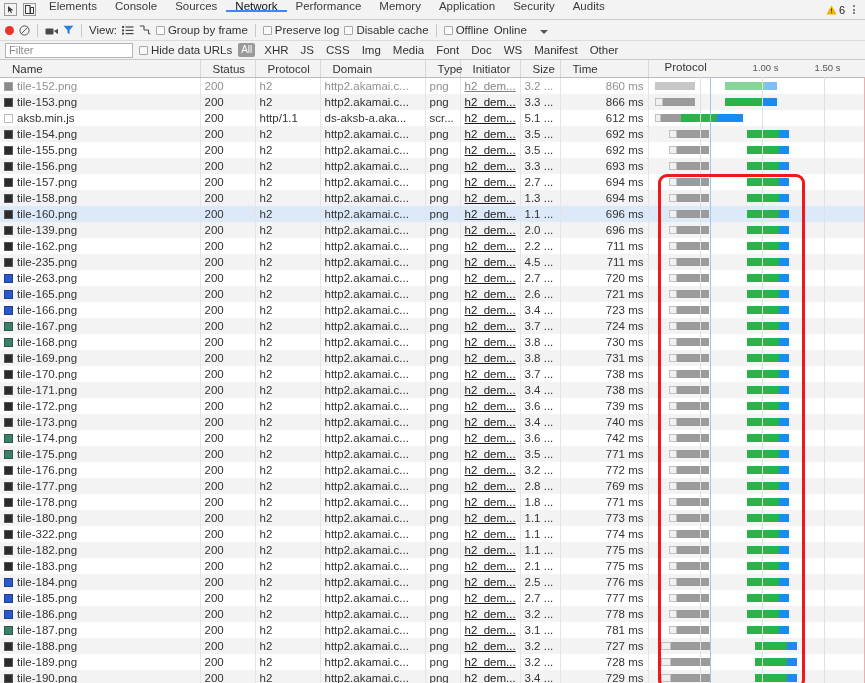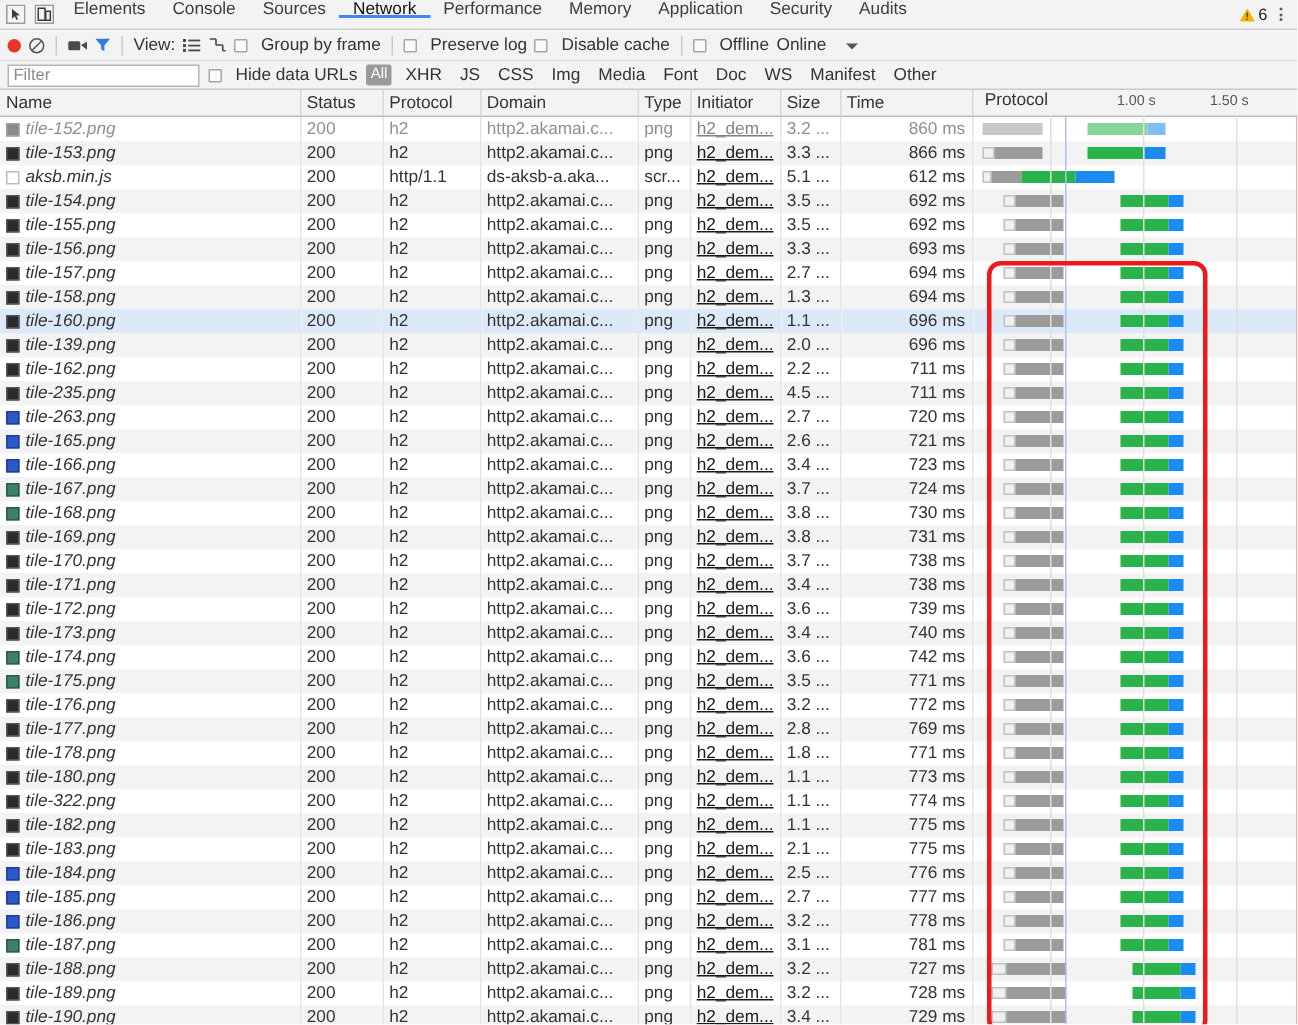--- a/index.html
+++ b/index.html
@@ -66,21 +66,21 @@
   .tb-label { color: #333; }
   .viewbtn { width: 12px; height: 10px; display: inline-block; }
   .cb {
     width: 9px; height: 9px;
     border: 1px solid #a6a6a6;
     background: #fafafa;
     display: inline-block;
     vertical-align: -1px;
     border-radius: 1px;
   }
-  .cbwrap { display: flex; align-items: center; gap: 9px; color: #333; }
+  .cbwrap { display: flex; align-items: center; gap: 3px; color: #333; }
   .caret-dn {
     width: 0; height: 0;
     border-left: 4px solid transparent;
     border-right: 4px solid transparent;
     border-top: 4px solid #555;
     display: inline-block;
   }
 
   
   .filterbar {
@@ -115,41 +115,41 @@
   
   .grid-wrap { position: relative; height: 623px; overflow: hidden; }
   table.grid { width: 865px; border-collapse: collapse; table-layout: fixed; }
   table.grid th {
     font-weight: normal;
     font-size: 11.5px;
     text-align: left;
     color: #333;
     background: #f3f3f3;
     height: 17px;
-    padding: 0 4px;
+    padding: 0 12px;
     border-right: 1px solid #d8d8d8;
     border-bottom: 1px solid #bdbdbd;
     vertical-align: middle;
     white-space: nowrap;
   }
   table.grid td {
     height: 16px;
     padding: 0 4px;
     border-right: 1px solid #e4e4e4;
     font-size: 11.5px;
     color: #333;
     white-space: nowrap;
     overflow: hidden;
     vertical-align: middle;
   }
   tr.r-odd td { background: #fff; }
   tr.r-even td { background: #f3f3f3; }
   tr.r-sel td { background: #dce9f9; }
   td.c-time { text-align: right; padding-right: 12px; }
-  td.c-name { padding-left: 4px; font-style: italic; }
+  td.c-name { padding-left: 4px; }
   .name-cell { display: flex; align-items: center; gap: 4px; }
   .fav {
     width: 9px; height: 9px;
     flex: 0 0 auto;
     border: 1px solid #9a9a9a;
     background: #fff;
     display: inline-block;
   }
   .fav.png { background: #2b2b2b; border-color: #555; }
   .fav.blue { background: #2b58c8; border-color: #214190; }

